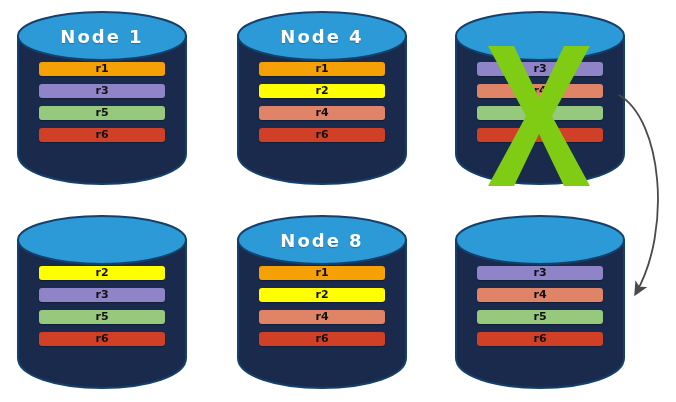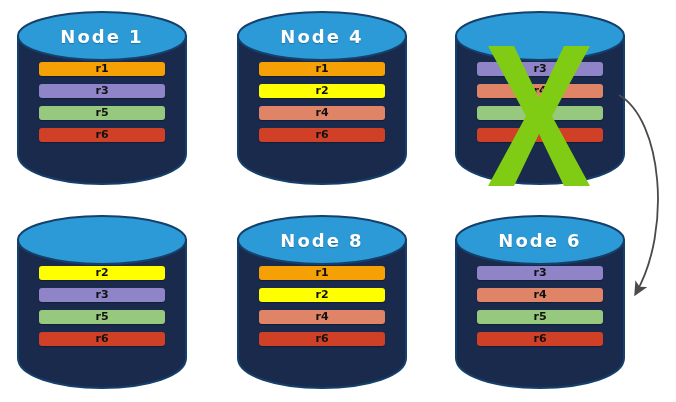--- a/index.html
+++ b/index.html
@@ -149,21 +149,20 @@
           <div class="bar" style="background: rgb(255, 255, 0);">r2</div>
           <div class="bar" style="background: rgb(224, 132, 104);">r4</div>
           <div class="bar" style="background: rgb(207, 64, 38);">r6</div>
         </div>
       </div>
       <div class="node" style="left: 450px; top: 210px;">
         <svg class="node-svg" viewBox="0 0 180 185">
           <path d="M 6 30 L 6 148 C 6 166, 45 178, 90 178 C 135 178, 174 166, 174 148 L 174 30 Z" fill="#1A2A4D" stroke="#15406B" stroke-width="2"></path>
           <ellipse cx="90" cy="30" rx="84" ry="24" fill="#2B9AD6" stroke="#15406B" stroke-width="2"></ellipse>
         </svg>
-        <div class="node-title">Node 6</div>
         <div class="bars">
           <div class="bar" style="background: rgb(143, 132, 200);">r3</div>
           <div class="bar" style="background: rgb(224, 132, 104);">r4</div>
           <div class="bar" style="background: rgb(150, 200, 126);">r5</div>
           <div class="bar" style="background: rgb(207, 64, 38);">r6</div>
         </div>
       </div>
     </div>
 
   <svg class="arrow-layer" viewBox="0 0 676 402" xmlns="http://www.w3.org/2000/svg">

